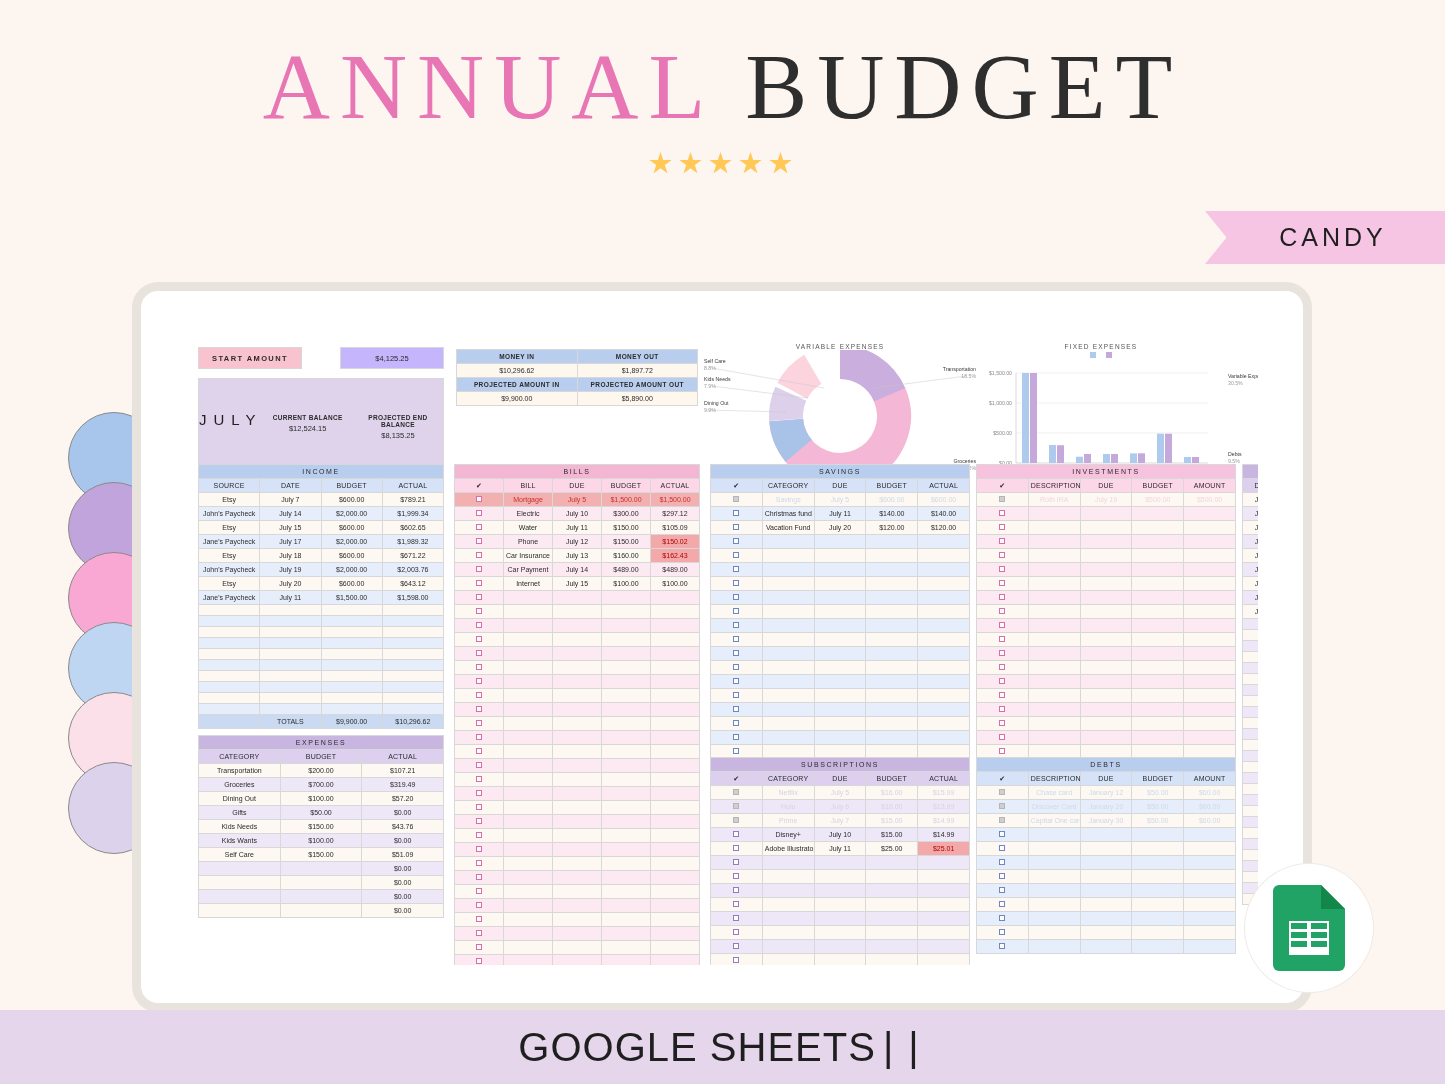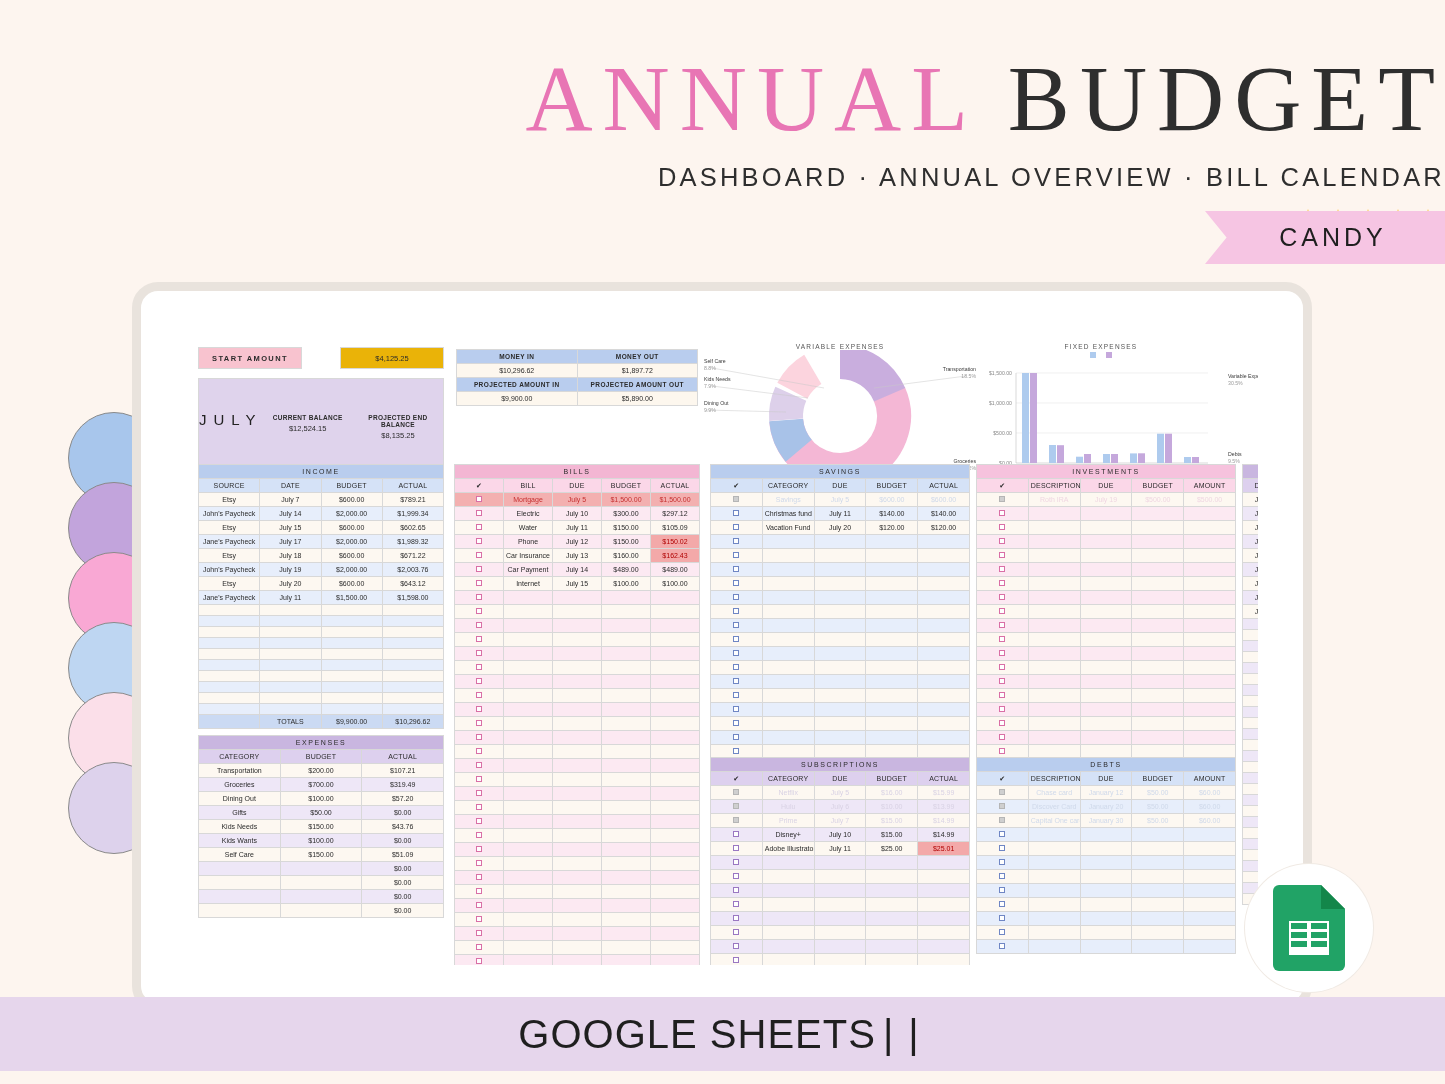--- a/index.html
+++ b/index.html
@@ -5,21 +5,21 @@
   * { box-sizing: border-box; margin: 0; padding: 0; }
   body {
     width: 1445px; height: 1084px;
     background: #fdf5ef;
     font-family: "Liberation Sans", sans-serif;
     overflow: hidden;
     position: relative;
   }
 
   
-  .header { padding-top: 52px; text-align: right; }
+  .header { padding-top: 40px; text-align: center; }
   .title {
     font-family: "Liberation Serif", serif;
     font-size: 93px;
     letter-spacing: 10px;
     font-weight: 400;
     line-height: 1.02;
   }
   .title .w1 { color: #e875b4; }
   .title .w2 { color: #2e2e2e; }
   .subtitle {
@@ -105,21 +105,21 @@
   .cbx.lilac { border-color: #9a77c2; }
   .cbx.on { background: #cfcfcf; border-color: #b5b5b5; }
 
   
   .card-row { display: flex; }
   .card {
     border: 1px solid #d8d8d8; font-size: 7.5px; display: flex;
     align-items: center; justify-content: center; height: 22px;
   }
   .start-lbl { background: #f8c3cf; font-weight: 700; letter-spacing: 1.4px; flex: 1; }
-  .start-val { background: #eab308; flex: 1; margin-left: 38px; }
+  .start-val { background: #c4b5fd; flex: 1; margin-left: 38px; }
 
   .month-box {
     background: #dfd3ec; border: 1px solid #d8d8d8; margin-top: 9px;
     height: 98px; display: flex; flex-direction: row;
     align-items: center; justify-content: center;
   }
   .month-name { font-size: 15px; letter-spacing: 7px; font-weight: 300; color: #222; margin-bottom: 16px; }
   .bal-row { display: flex; width: 100%; }
   .bal { flex: 1; text-align: center; }
   .bal .lb { font-size: 6.5px; font-weight: 700; letter-spacing: .3px; }
@@ -133,21 +133,21 @@
   .chart-title { text-align: center; font-size: 6.5px; letter-spacing: 1.2px; color: #555; }
   .donut-wrap { position: relative; width: 100%; height: 130px; }
   .lbl { position: absolute; font-size: 5.2px; color: #666; line-height: 7px; white-space: nowrap; }
   .lbl b { font-weight: 400; color: #3a3a3a; display: block; }
   .lbl i { font-style: normal; color: #9a9a9a; }
 
   .axis-lbl { font-size: 5.2px; fill: #888; }
 
   
   .banner {
-    position: absolute; left: 0; bottom: 13px; width: 100%; height: 74px;
+    position: absolute; left: 0; bottom: 0; width: 100%; height: 74px;
     background: #e6d6ec; display: flex; align-items: center; justify-content: center;
   }
   .banner span { font-size: 40px; letter-spacing: 1px; color: #1f1f1f; font-weight: 400; }
   .banner .sep { margin: 0 7px; font-weight: 300; }
 
   
   .glogo {
     position: absolute; right: 72px; bottom: 92px;
     width: 128px; height: 128px; border-radius: 50%;
     background: #fff; display: flex; align-items: center; justify-content: center;
@@ -155,21 +155,20 @@
   }
 </style>
 </head>
 <body>
 
 <div class="header">
   <div class="title">
     <span class="w1">ANNUAL</span>
     <span class="w2">BUDGET</span>
   </div>
-  <div class="subtitle">DASHBOARD · ANNUAL OVERVIEW · BILL CALENDAR</div>
   <div class="stars">★★★★★</div>
 </div>
 
 <div class="ribbon">
   <span>CANDY</span>
 </div>
 
 <div class="dots">
   <div class="dot" style="background:#a8c6ec"></div>
   <div class="dot" style="background:#c2a4dc"></div>

